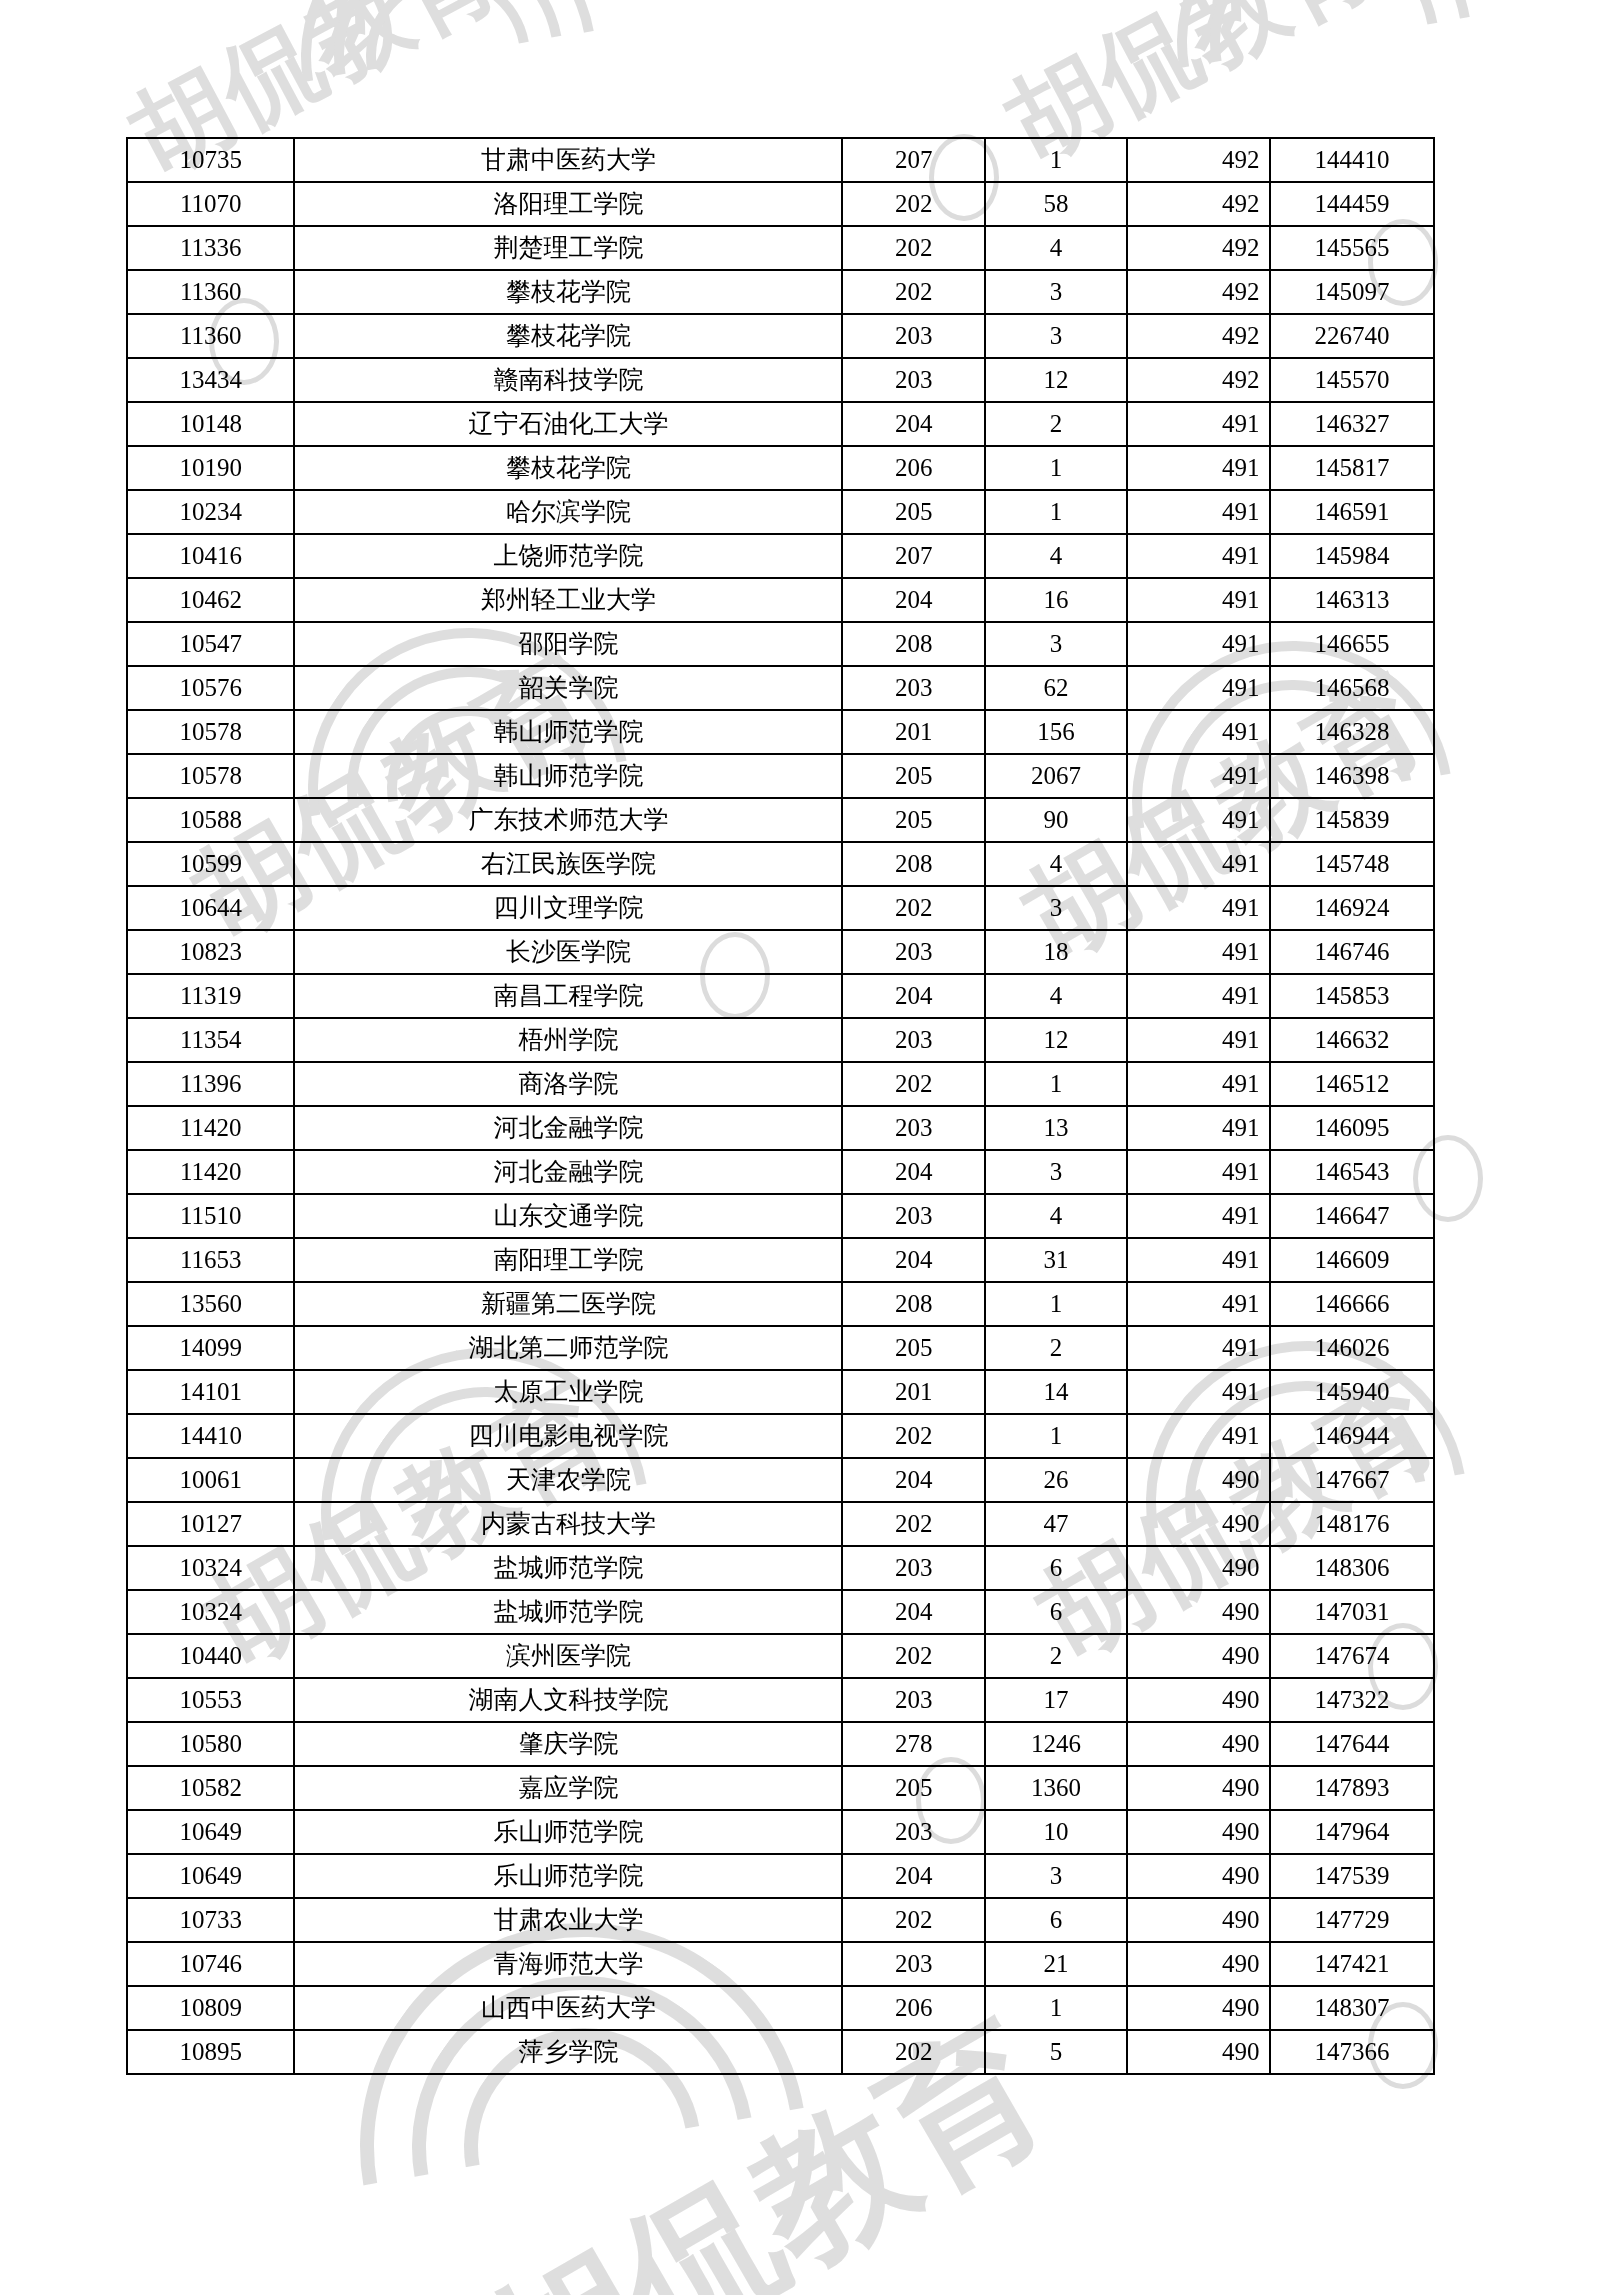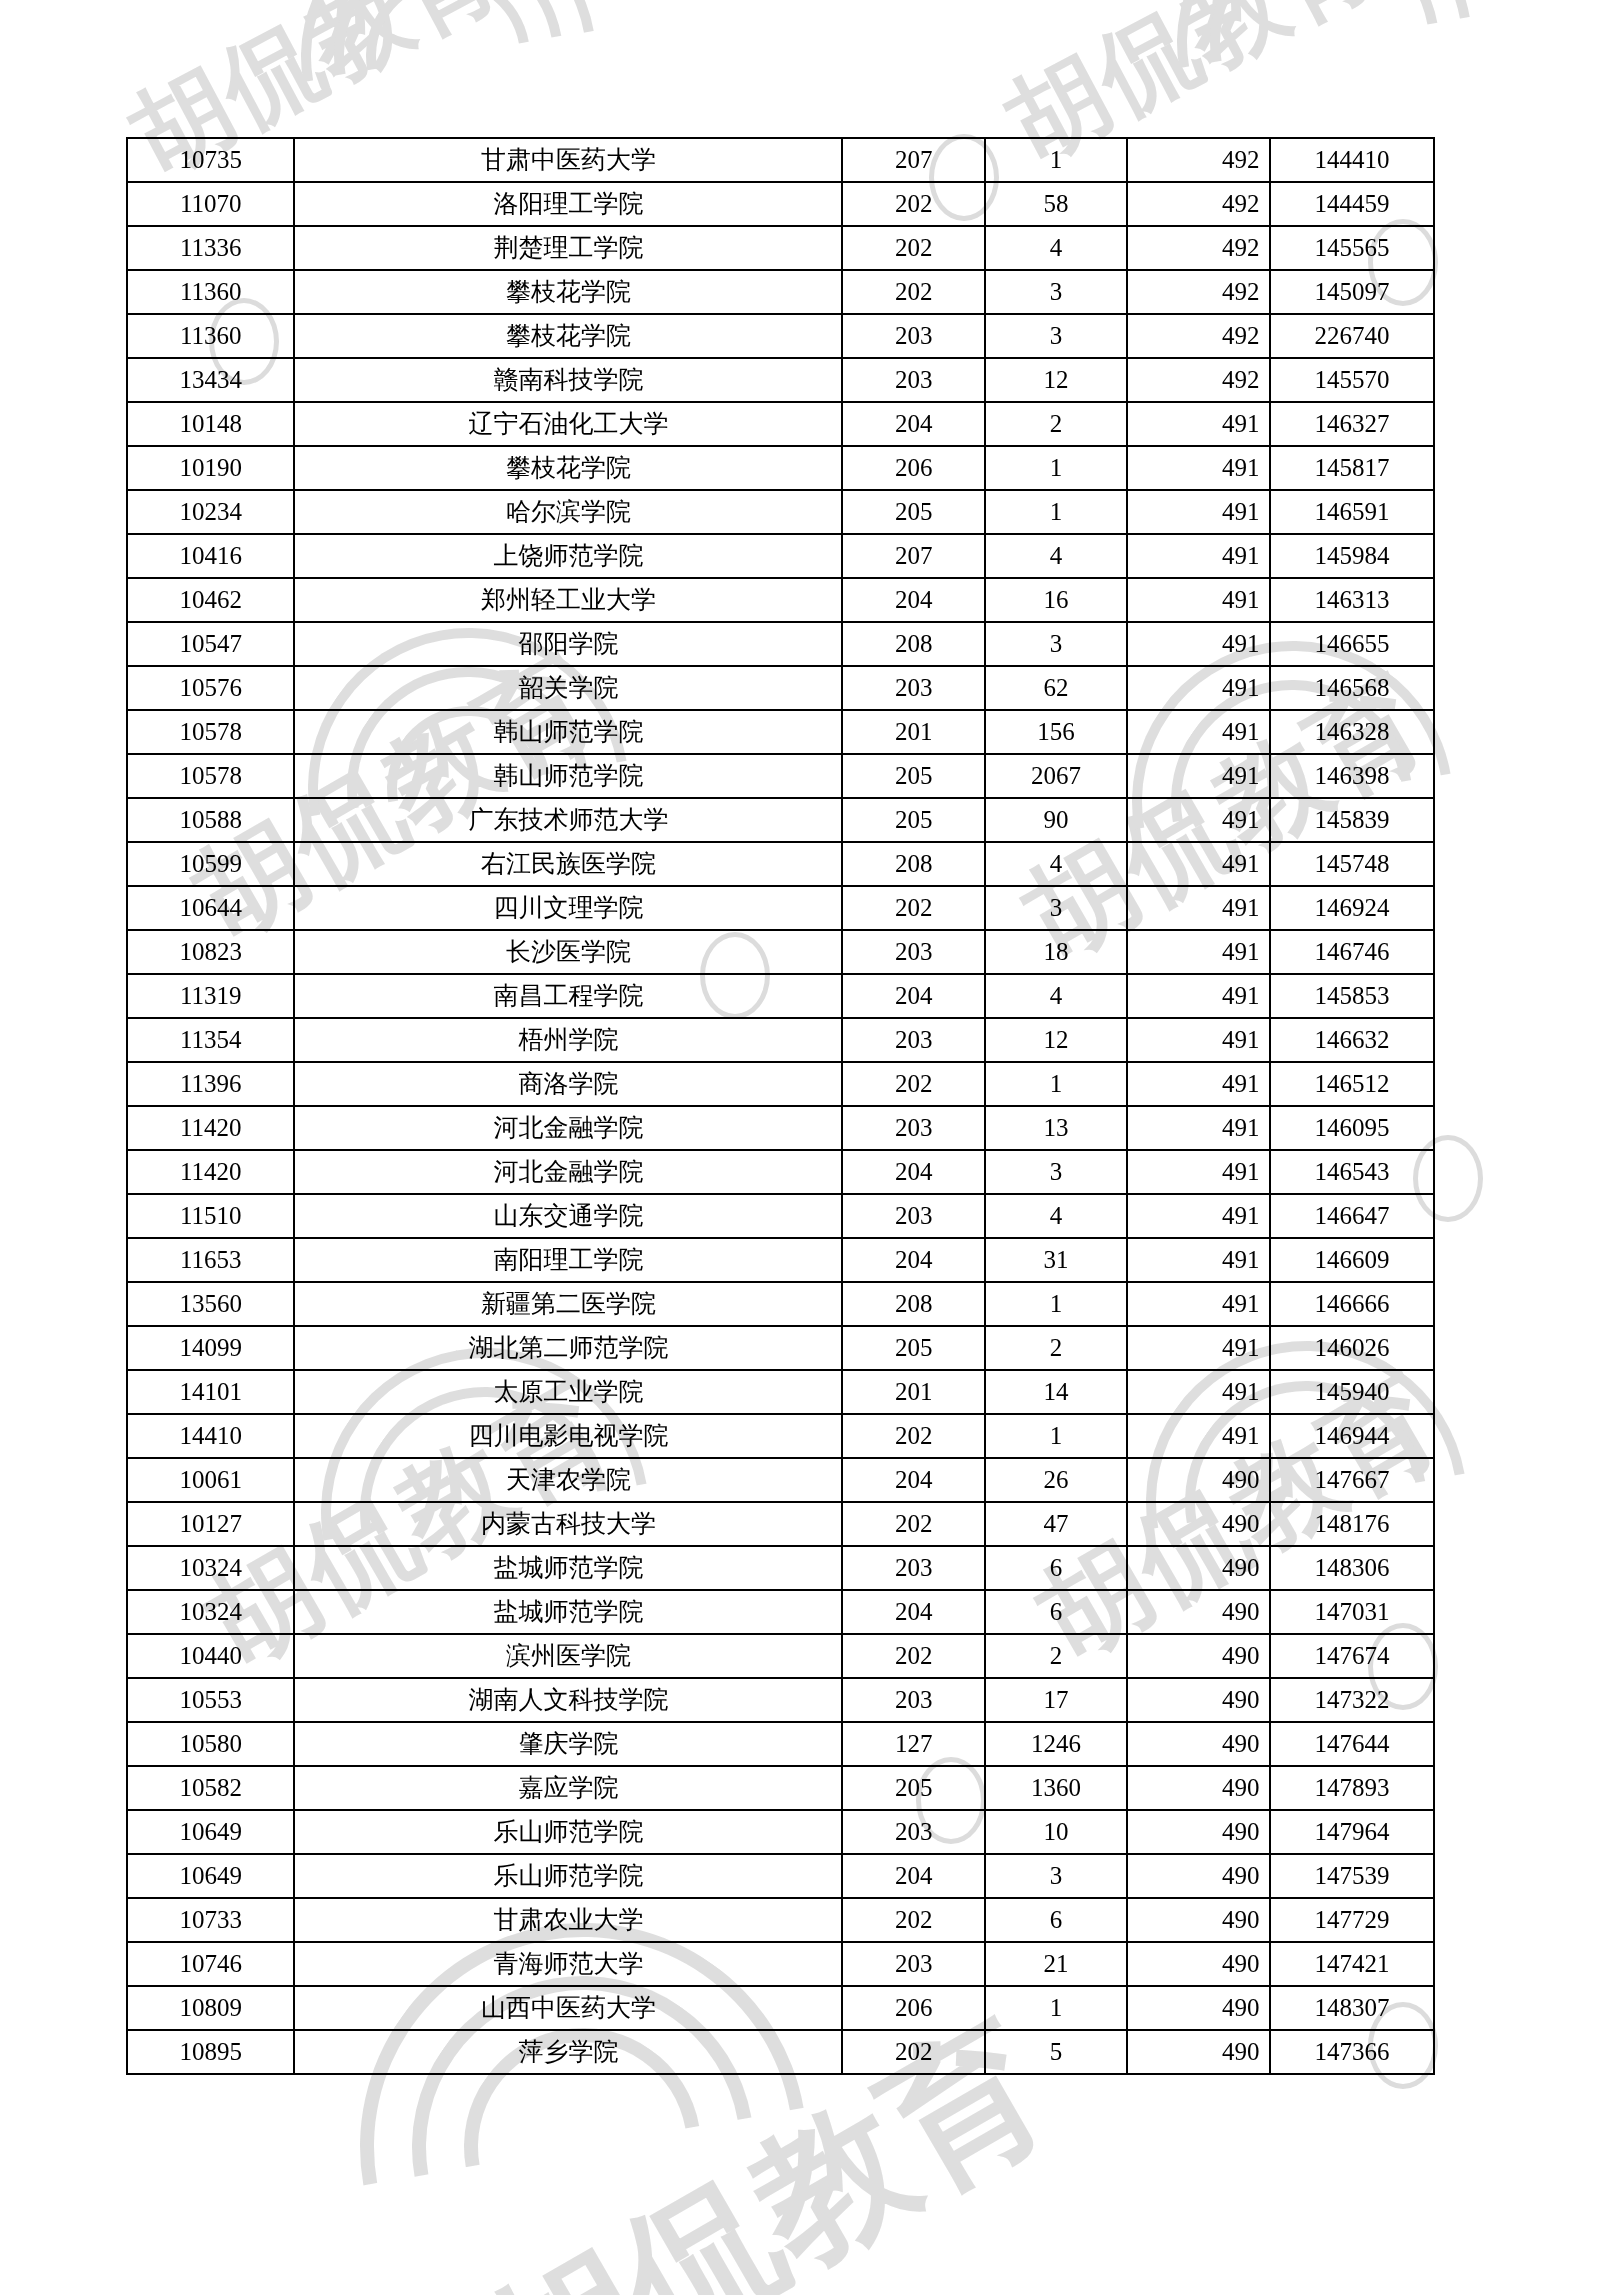--- a/index.html
+++ b/index.html
@@ -447,21 +447,21 @@
           <td class="code">10553</td>
           <td class="name">湖南人文科技学院</td>
           <td class="major">203</td>
           <td class="plan">17</td>
           <td class="score">490</td>
           <td class="rank">147322</td>
         </tr>
         <tr>
           <td class="code">10580</td>
           <td class="name">肇庆学院</td>
-          <td class="major">127</td>
+          <td class="major">278</td>
           <td class="plan">1246</td>
           <td class="score">490</td>
           <td class="rank">147644</td>
         </tr>
         <tr>
           <td class="code">10582</td>
           <td class="name">嘉应学院</td>
           <td class="major">205</td>
           <td class="plan">1360</td>
           <td class="score">490</td>

